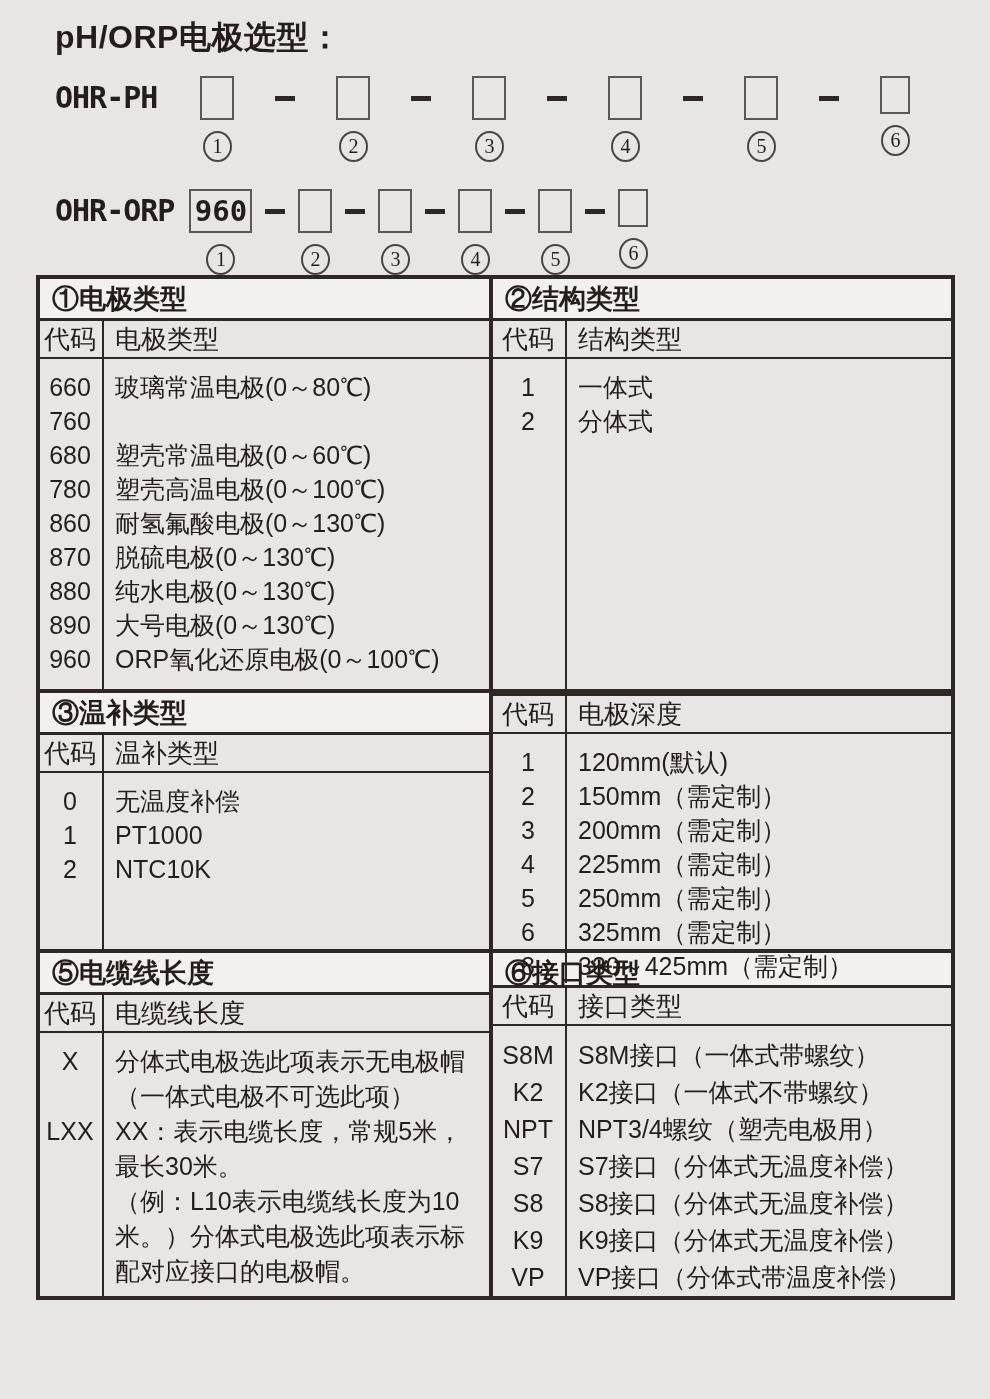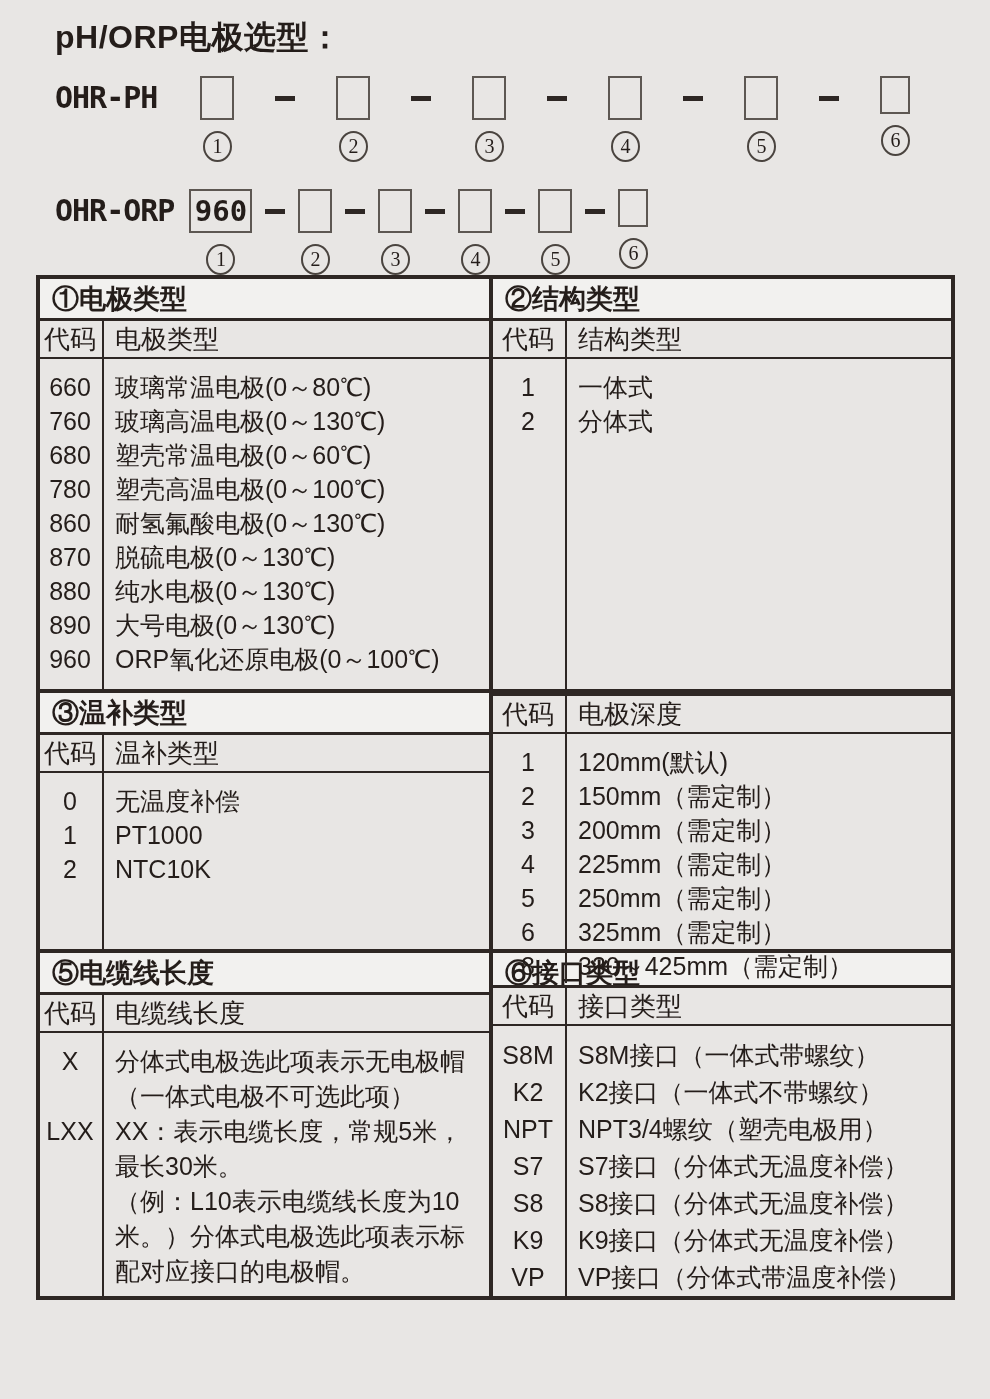--- a/index.html
+++ b/index.html
@@ -168,21 +168,20 @@
             <div class="tcode">代码</div>
             <div class="tdesc">电极类型</div>
           </div>
           <div class="rows rows-s1">
               <div class="trow">
                 <div class="tcode">660</div>
                 <div class="tdesc">玻璃常温电极(0～80℃)</div>
               </div>
               <div class="trow">
                 <div class="tcode">760</div>
-                <div class="tdesc">玻璃高温电极(0～130℃)</div>
               </div>
               <div class="trow">
                 <div class="tcode">680</div>
                 <div class="tdesc">塑壳常温电极(0～60℃)</div>
               </div>
               <div class="trow">
                 <div class="tcode">780</div>
                 <div class="tdesc">塑壳高温电极(0～100℃)</div>
               </div>
               <div class="trow">

